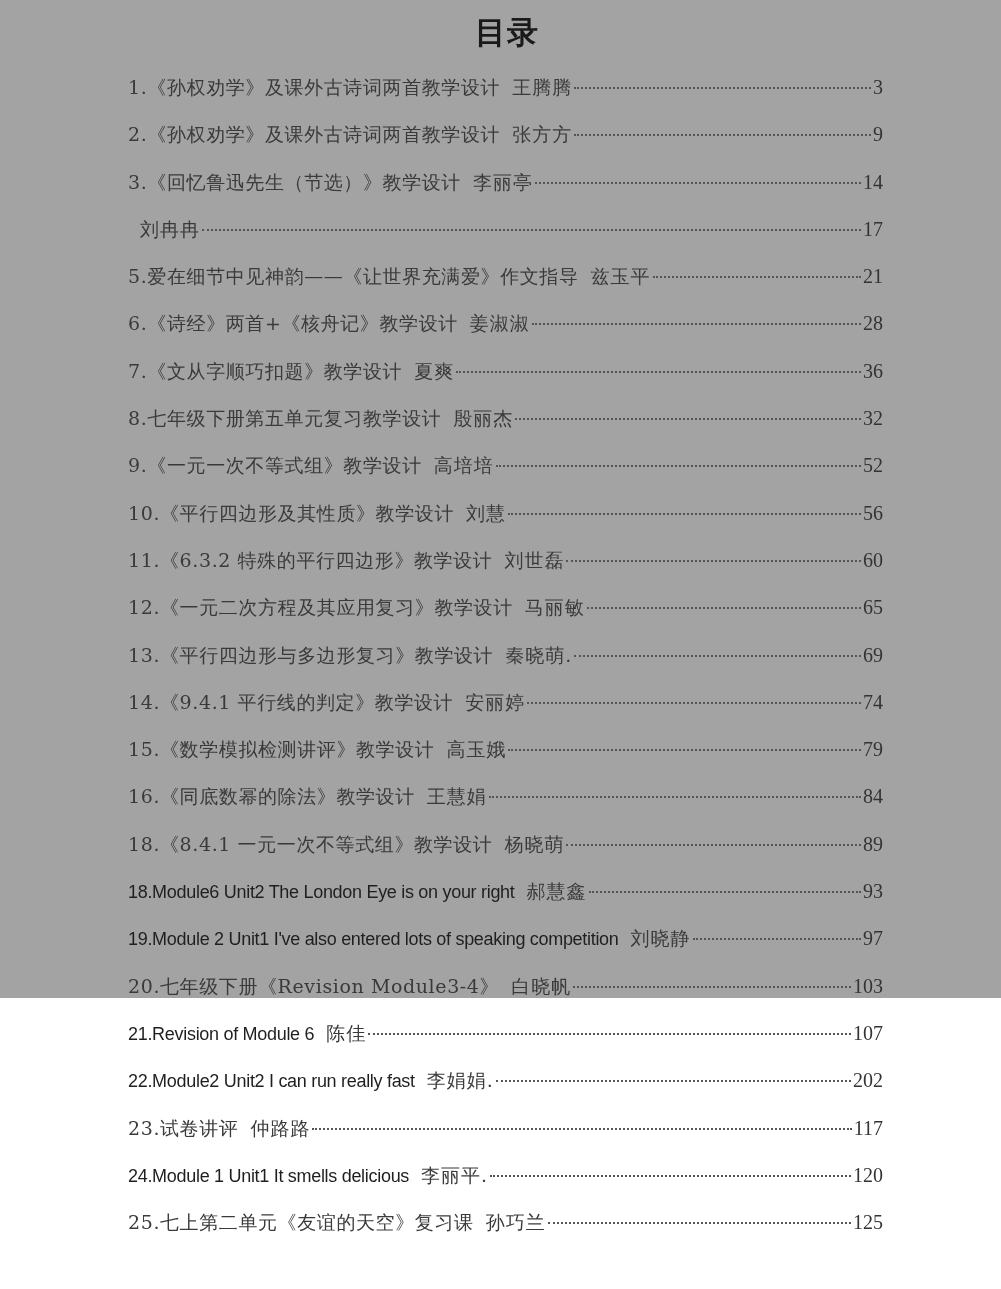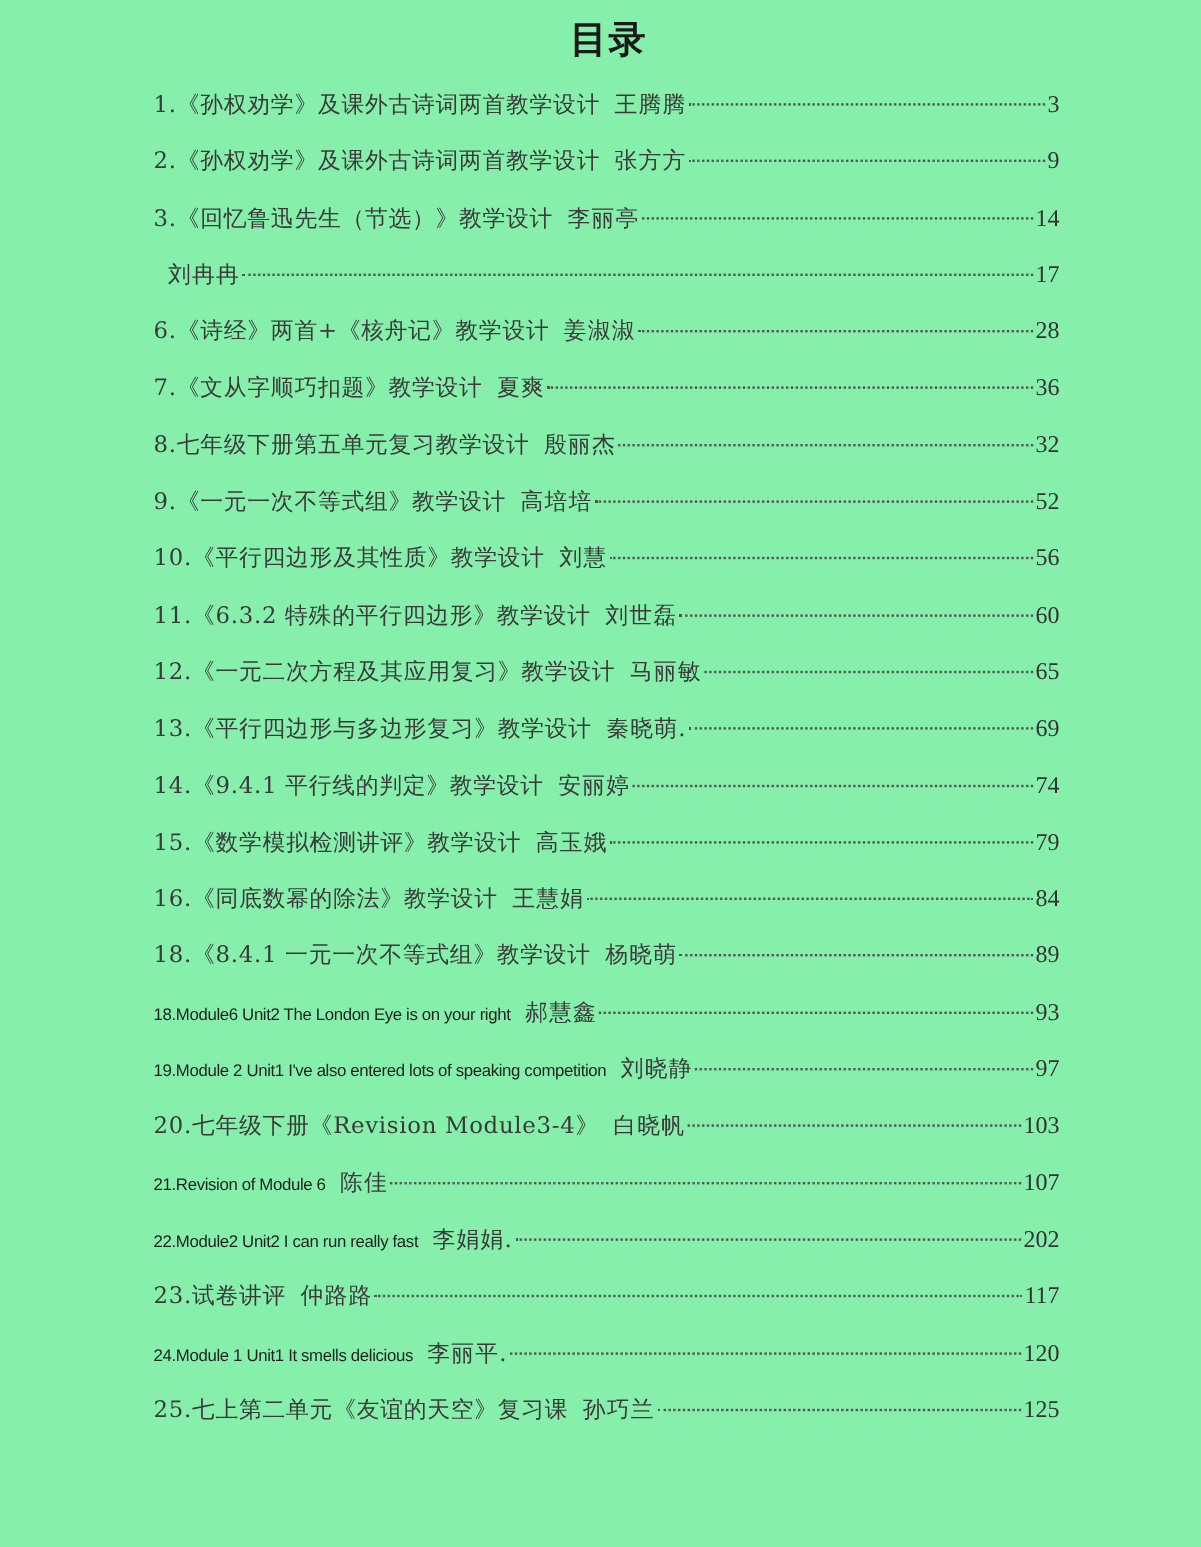--- a/index.html
+++ b/index.html
@@ -12,22 +12,22 @@
       height: 1289px;
       position: relative;
       overflow: hidden;
       font-family: "DejaVu Serif", "Liberation Serif", serif;
       color: #2b2b2b;
     }
     .page {
       position: absolute;
       left: 0; top: 0;
       width: 1001px;
-      height: 1289px;
-      background: #86efac;
+      height: 998px;
+      background: #a3a3a3;
     }
     .title {
       position: absolute;
       left: 0;
       top: 12px;
       width: 1014px;
       text-align: center;
       font-family: "DejaVu Sans", "Liberation Sans", sans-serif;
       font-size: 31px;
       font-weight: bold;
@@ -48,21 +48,21 @@
       align-items: baseline;
       height: 47.3px;
       line-height: 34px;
       font-size: 19px;
       color: #3a3a3a;
       white-space: nowrap;
       justify-content: center;
     }
     .toc-row.latin .entry-title {
       font-family: "Liberation Sans", "DejaVu Sans", sans-serif;
-      font-size: 14px;
+      font-size: 18px;
       color: #1f1f1f;
       letter-spacing: -0.3px;
     }
     .entry-title {
       flex: 0 0 auto;
       letter-spacing: 0.6px;
     }
     .entry-author {
       flex: 0 0 auto;
       margin-left: 12px;
@@ -108,20 +108,26 @@
     <span class="entry-author">李丽亭</span>
     <span class="leader"></span>
     <span class="page-num">14</span>
   </li>
       <li class="toc-row">
     <span class="entry-author">刘冉冉</span>
     <span class="leader"></span>
     <span class="page-num">17</span>
   </li>
       <li class="toc-row">
+    <span class="entry-title">5.爱在细节中见神韵——《让世界充满爱》作文指导</span>
+    <span class="entry-author">兹玉平</span>
+    <span class="leader"></span>
+    <span class="page-num">21</span>
+  </li>
+      <li class="toc-row">
     <span class="entry-title">6.《诗经》两首+《核舟记》教学设计</span>
     <span class="entry-author">姜淑淑</span>
     <span class="leader"></span>
     <span class="page-num">28</span>
   </li>
       <li class="toc-row">
     <span class="entry-title">7.《文从字顺巧扣题》教学设计</span>
     <span class="entry-author">夏爽</span>
     <span class="leader"></span>
     <span class="page-num">36</span>

